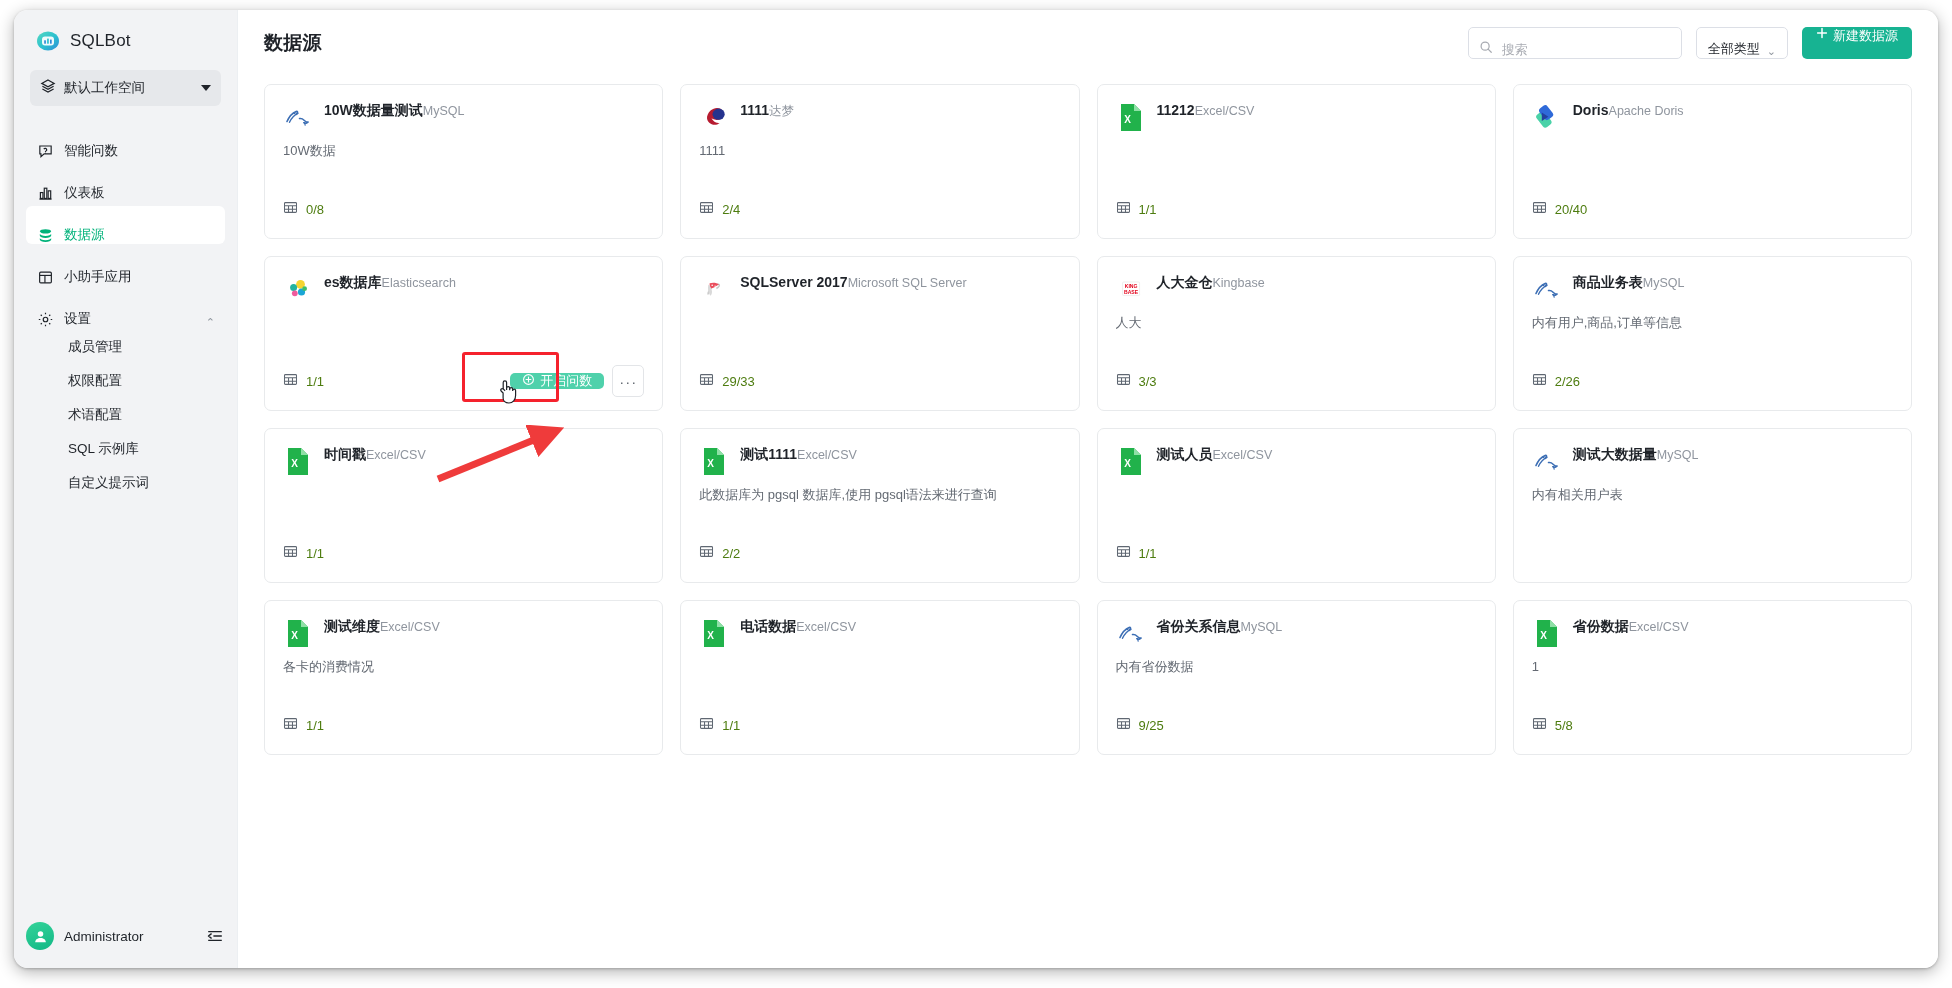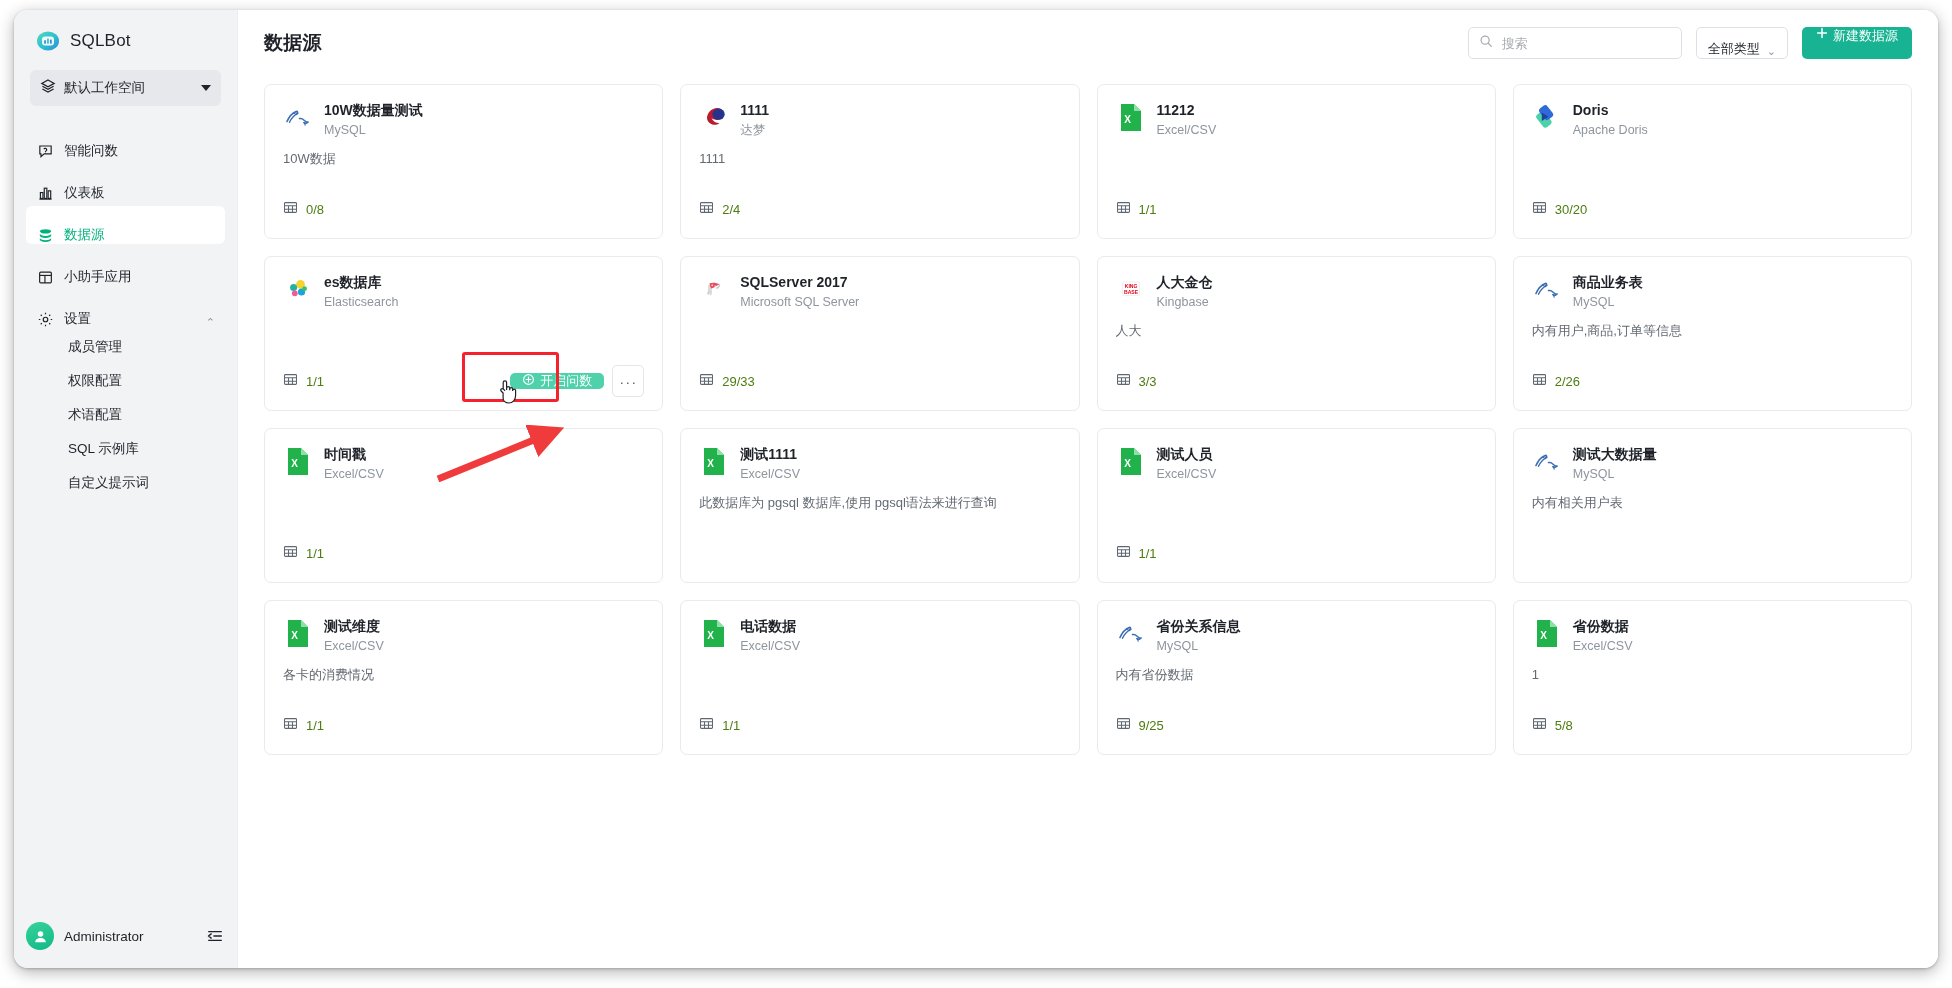--- a/index.html
+++ b/index.html
@@ -168,21 +168,21 @@
     display: flex;
     align-items: center;
     gap: 14px;
   }
   .search-box {
     width: 214px;
     height: 32px;
     border: 1px solid #dcdfe6;
     border-radius: 5px;
     display: flex;
-    align-items: center;
+    align-items: flex-end;
     padding: 0 10px;
     gap: 7px;
     background: #fff;
     box-sizing: border-box;
   }
   .search-box input {
     border: none;
     outline: none;
     font-size: 13px;
     color: #1f2329;
@@ -257,21 +257,21 @@
   .card-head {
     display: flex;
     align-items: flex-start;
     gap: 11px;
   }
   .card-icon {
     width: 30px; height: 30px; flex: 0 0 30px;
     display: flex; align-items: center; justify-content: center;
     margin-top: 1px;
   }
-  .card-titles { display: flex; flex-direction: column; min-width: 0; }
+  .card-titles { display: flex; flex-direction: row; min-width: 0; }
   .card-title {
     font-size: 14px;
     font-weight: 700;
     color: #1f2329;
     line-height: 19px;
     white-space: nowrap;
   }
   .card-type {
     font-size: 12.5px;
     color: #8f959e;
@@ -614,21 +614,21 @@
                 <span class="card-title">Doris</span>
                 <span class="card-type">Apache Doris</span>
               </span>
             </div>
             <div class="card-desc"></div>
             <div class="card-foot">
               <span><svg width="15" height="15" viewBox="0 0 16 16" fill="none" stroke="#5f6772" stroke-width="1.1">
                   <rect x="1.6" y="2.8" width="12.8" height="10.4" rx="1"></rect>
                   <path d="M1.6 6.2h12.8M1.6 9.8h12.8M5.9 6.2v7M10.1 6.2v7"></path>
                 </svg></span>
-              <span class="tables-count">30/20</span>
+              <span class="tables-count">20/40</span>
             </div>
           </div>
           <div class="ds-card">
             <div class="card-head">
               <span class="card-icon">
                 <svg width="30" height="28" viewBox="0 0 30 28">
                   <circle cx="17.5" cy="9.3" r="4.4" fill="#f5d431"></circle>
                   <circle cx="10.6" cy="12.4" r="3.5" fill="#22b3a0"></circle>
                   <circle cx="18.5" cy="17" r="3.6" fill="#1aa6d6"></circle>
                   <circle cx="11.8" cy="18.3" r="2.9" fill="#ef5a9d"></circle>
@@ -772,20 +772,27 @@
                   <path d="M15 1l7 7h-7z" fill="#8fe0a6"></path>
                   <text x="8.6" y="19.5" font-family="Liberation Sans, sans-serif" font-size="10" font-weight="bold" fill="#ffffff" text-anchor="middle">X</text>
                 </svg>
               </span>
               <span class="card-titles">
                 <span class="card-title">测试1111</span>
                 <span class="card-type">Excel/CSV</span>
               </span>
             </div>
             <div class="card-desc">此数据库为 pgsql 数据库,使用 pgsql语法来进行查询</div>
+            <div class="card-foot">
+              <span><svg width="15" height="15" viewBox="0 0 16 16" fill="none" stroke="#5f6772" stroke-width="1.1">
+                  <rect x="1.6" y="2.8" width="12.8" height="10.4" rx="1"></rect>
+                  <path d="M1.6 6.2h12.8M1.6 9.8h12.8M5.9 6.2v7M10.1 6.2v7"></path>
+                </svg></span>
+              <span class="tables-count">2/2</span>
+            </div>
           </div>
           <div class="ds-card">
             <div class="card-head">
               <span class="card-icon">
                 <svg width="24" height="29" viewBox="0 0 24 29">
                   <path d="M2 1h13l7 7v20H2z" fill="#21b24b"></path>
                   <path d="M15 1l7 7h-7z" fill="#8fe0a6"></path>
                   <text x="8.6" y="19.5" font-family="Liberation Sans, sans-serif" font-size="10" font-weight="bold" fill="#ffffff" text-anchor="middle">X</text>
                 </svg>
               </span>

